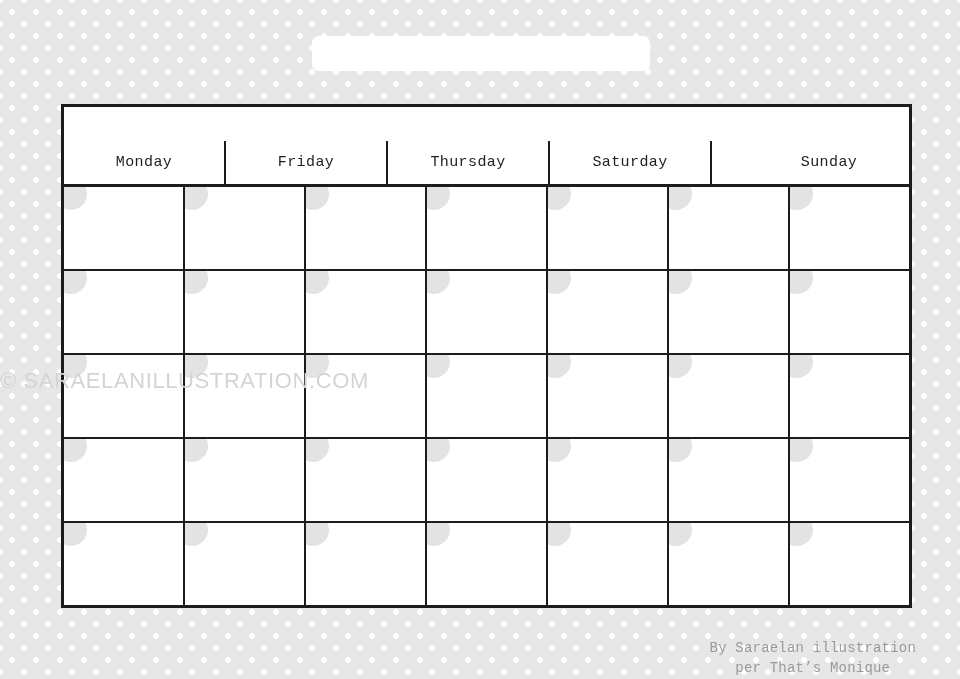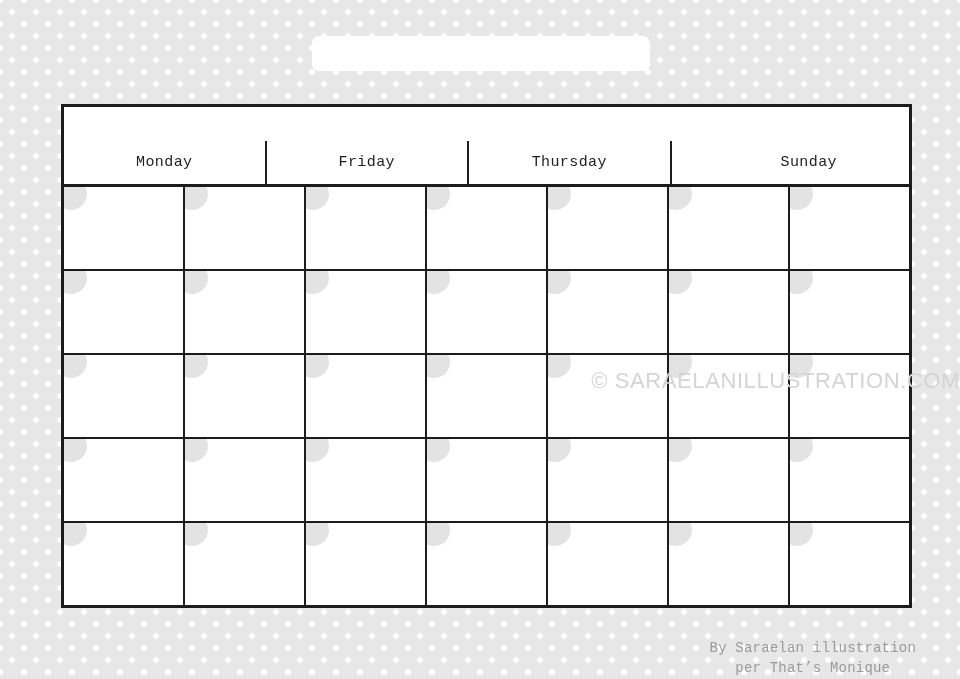--- a/index.html
+++ b/index.html
@@ -134,21 +134,21 @@
     color: #3a3a3a;
     line-height: 1.25;
   }
 
   
   .watermark {
     position: absolute;
     left: 0;
     top: 368px;
     width: 960px;
-    text-align: right;
+    text-align: left;
     font-family: "Liberation Sans", "DejaVu Sans", sans-serif;
     font-size: 22px;
     letter-spacing: 0.6px;
     color: #d4d4d4;
     pointer-events: none;
     user-select: none;
   }
 
   
   .credit {
@@ -168,20 +168,21 @@
 
 <div class="title-box">
   <input class="title-input" type="text" placeholder="" style="">
 </div>
 
 <div class="calendar">
   <div class="header-row">
       <div class="header-cell">Monday</div>
       <div class="header-cell">Friday</div>
       <div class="header-cell">Thursday</div>
+      <div class="header-cell">Saturday</div>
       <div class="header-cell">Sunday</div>
     </div>
   <div class="weeks-container" style="display:flex;flex-direction:column;flex:1 1 auto;">
       <div class="week-row">
         <div class="day-cell">
           <div class="day-dot"></div>
           <div class="day-number"></div>
           <div class="day-note"></div>
         </div>
         <div class="day-cell">

